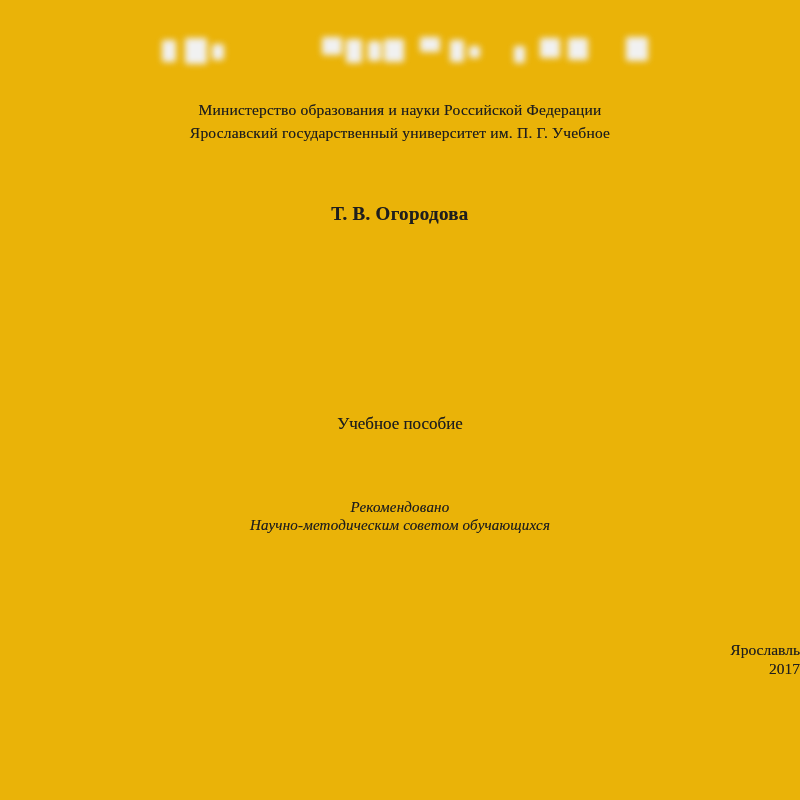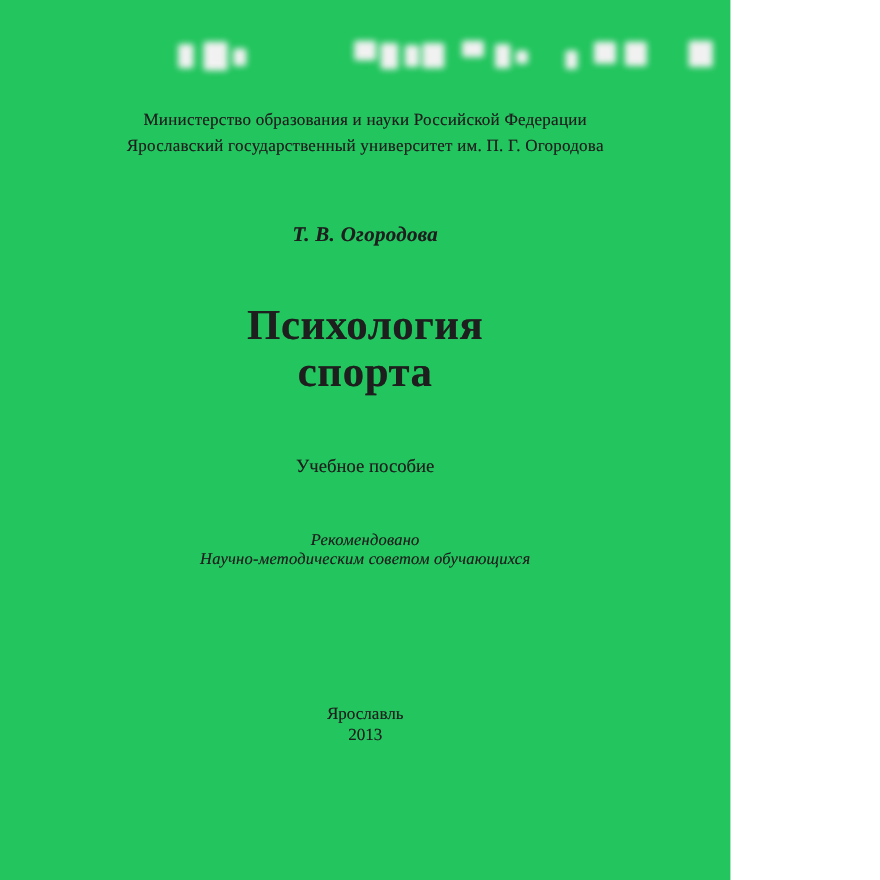--- a/index.html
+++ b/index.html
@@ -2,23 +2,23 @@
 <html><head>
 <meta charset="utf-8">
 <style>
   html, body {
     margin: 0;
     padding: 0;
     background: #ffffff;
   }
   .page {
     position: relative;
-    width: 664px;
+    width: 800px;
     height: 800px;
-    background: #22c55e;
+    background: #eab308;
     font-family: "Liberation Serif", "DejaVu Serif", serif;
     color: #1e1e1e;
     overflow: hidden;
   }
   .centered {
     position: absolute;
     left: 0;
     width: 100%;
     text-align: center;
   }
@@ -40,45 +40,45 @@
     top: 98px;
     font-size: 15.5px;
     line-height: 23px;
     letter-spacing: 0.2px;
   }
   .author-block {
     top: 203px;
     font-size: 19px;
     font-weight: bold;
     letter-spacing: 0.3px;
-    font-style: italic;
   }
   .title-block {
     top: 274px;
     font-size: 39px;
     font-weight: bold;
     line-height: 43px;
     letter-spacing: 0.5px;
   }
   .subtitle-block {
     top: 414px;
     font-size: 17px;
     text-align: center;
   }
   .recommend-block {
-    top: 483px;
+    top: 499px;
     font-size: 15px;
     font-style: italic;
     line-height: 17.5px;
     letter-spacing: 0.2px;
   }
   .imprint-block {
     top: 641px;
     font-size: 15.5px;
     line-height: 18.5px;
+    text-align: right;
   }
   .soft {
     text-shadow: 0 0 0.4px rgba(30,30,30,0.55);
   }
 </style>
 </head>
 <body>
 
 <div class="page">
 
@@ -94,35 +94,31 @@
     <div class="wm-block" style="left:450px; top:40px; width:14px; height:22px;"></div>
     <div class="wm-block" style="left:469px; top:46px; width:11px; height:12px;"></div>
     <div class="wm-block" style="left:514px; top:46px; width:11px; height:17px;"></div>
     <div class="wm-block" style="left:540px; top:38px; width:20px; height:20px;"></div>
     <div class="wm-block" style="left:568px; top:38px; width:20px; height:22px;"></div>
     <div class="wm-block" style="left:626px; top:37px; width:22px; height:24px;"></div>
   </div>
 
   <div class="centered header-block soft">
     <div>Министерство образования и науки Российской Федерации</div>
-    <div>Ярославский государственный университет им. П. Г. Огородова</div>
+    <div>Ярославский государственный университет им. П. Г. Учебное</div>
   </div>
 
   <div class="centered author-block soft">Т. В. Огородова</div>
 
-  <div class="centered title-block soft">
-    <div>Психология</div>
-    <div>спорта</div>
-  </div>
 
   <div class="centered subtitle-block soft">Учебное пособие</div>
 
   <div class="centered recommend-block soft">
     <div>Рекомендовано</div>
     <div>Научно-методическим советом обучающихся</div>
   </div>
 
   <div class="centered imprint-block soft">
     <div>Ярославль</div>
-    <div>2013</div>
+    <div>2017</div>
   </div>
 
 </div>
 
 </body></html>

